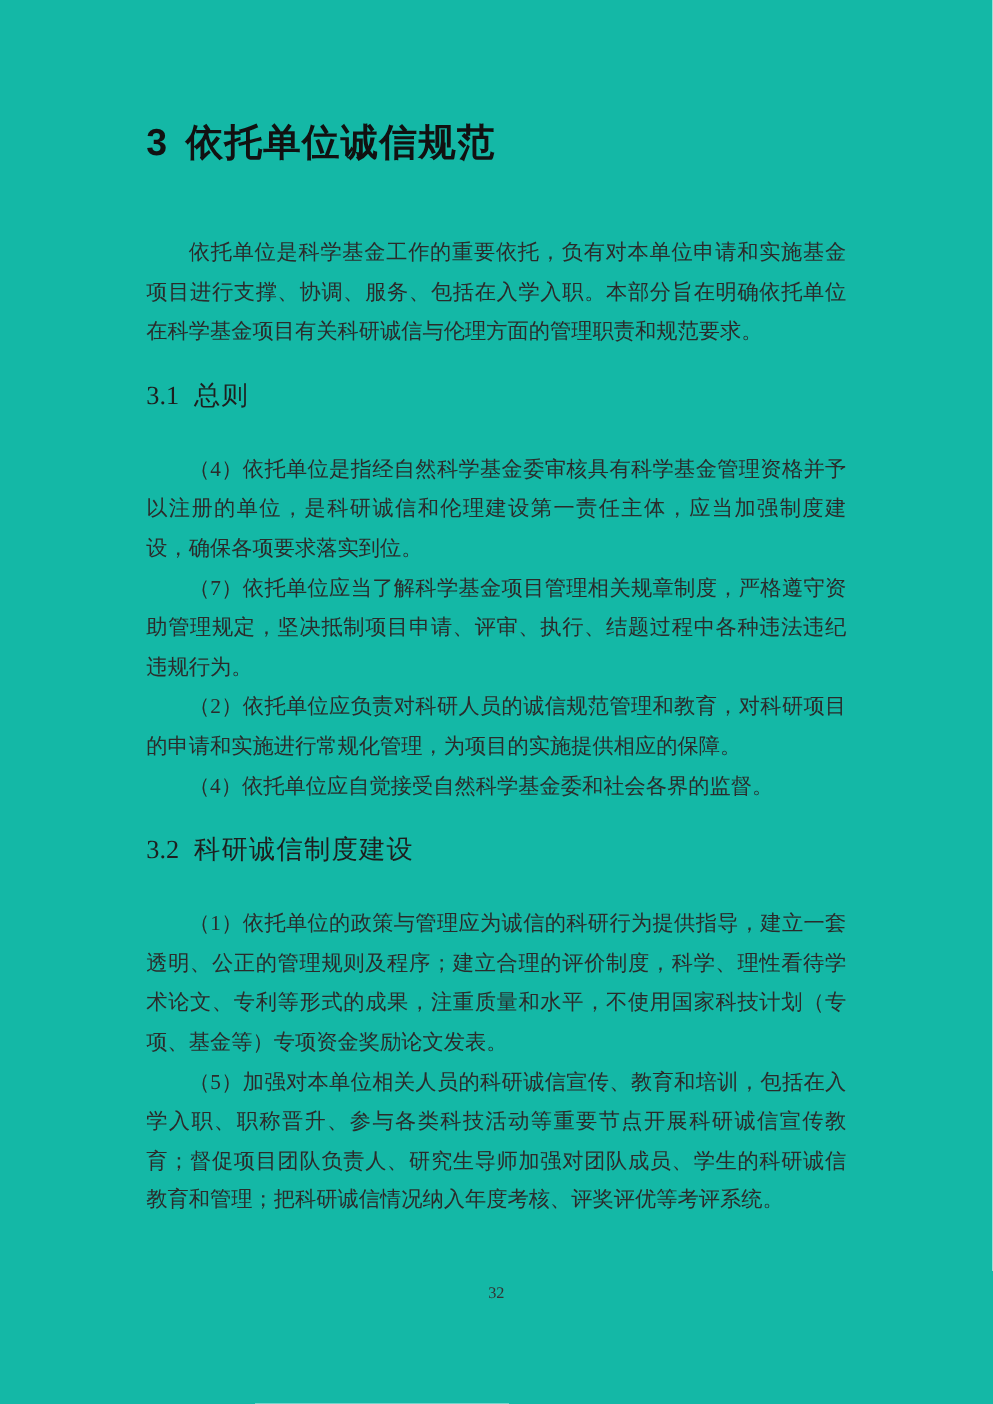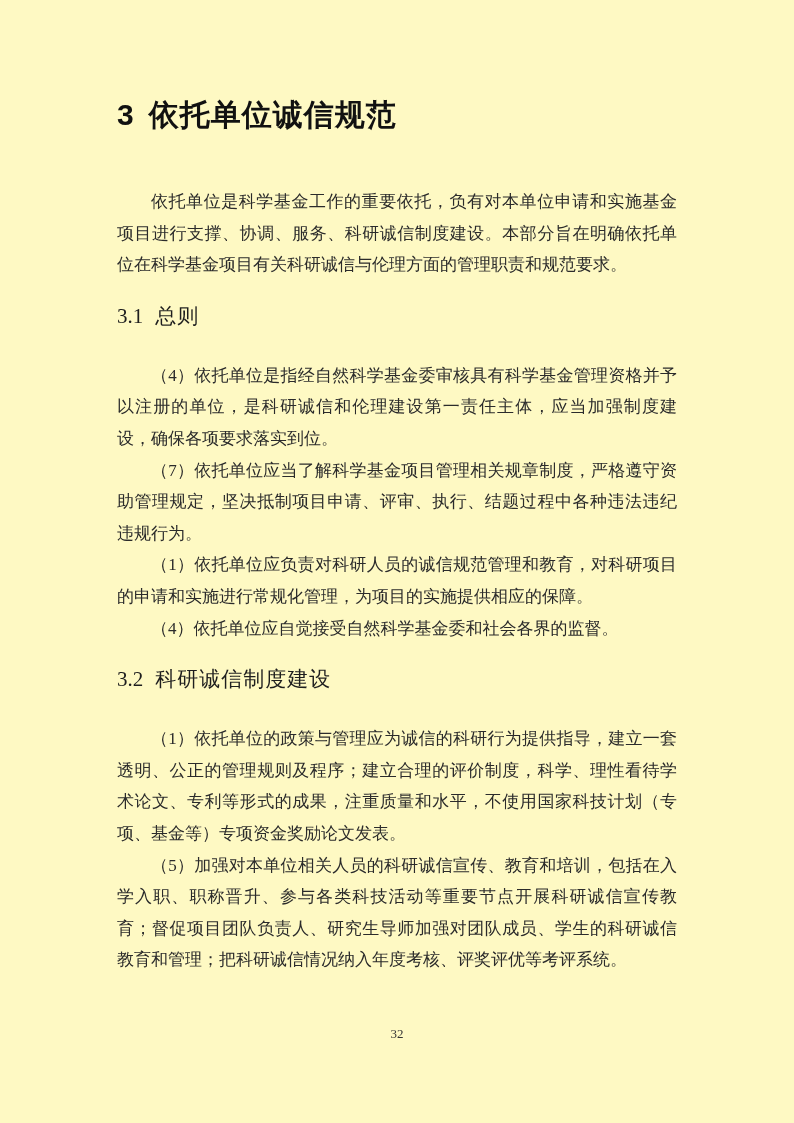--- a/index.html
+++ b/index.html
@@ -4,21 +4,21 @@
 <style>
   html, body {
     margin: 0;
     padding: 0;
     background: #ffffff;
   }
   .page {
     position: relative;
     width: 794px;
     height: 1123px;
-    background: #fef9c3;
+    background: #14b8a6;
     box-sizing: border-box;
     padding: 96px 117px 0 117px;
     overflow: hidden;
     font-family: "Liberation Serif", "DejaVu Serif", serif;
     color: #2b2b2b;
   }
   .doc-title {
     margin: 0 0 52px 0;
     font-family: "Liberation Sans", "DejaVu Sans", sans-serif;
     font-weight: bold;
@@ -68,29 +68,29 @@
 </style>
 </head>
 <body>
 
 <div class="page">
 
   <h1 class="doc-title">
     <span class="num">3</span><span>依托单位诚信规范</span>
   </h1>
 
-  <p class="body-para">依托单位是科学基金工作的重要依托，负有对本单位申请和实施基金项目进行支撑、协调、服务、科研诚信制度建设。本部分旨在明确依托单位在科学基金项目有关科研诚信与伦理方面的管理职责和规范要求。</p>
+  <p class="body-para">依托单位是科学基金工作的重要依托，负有对本单位申请和实施基金项目进行支撑、协调、服务、包括在入学入职。本部分旨在明确依托单位在科学基金项目有关科研诚信与伦理方面的管理职责和规范要求。</p>
 
   <h2 class="sec-heading">
     <span class="num">3.1</span><span>总则</span>
   </h2>
 
   <p class="body-para">（4）依托单位是指经自然科学基金委审核具有科学基金管理资格并予以注册的单位，是科研诚信和伦理建设第一责任主体，应当加强制度建设，确保各项要求落实到位。</p>
   <p class="body-para">（7）依托单位应当了解科学基金项目管理相关规章制度，严格遵守资助管理规定，坚决抵制项目申请、评审、执行、结题过程中各种违法违纪违规行为。</p>
-  <p class="body-para">（1）依托单位应负责对科研人员的诚信规范管理和教育，对科研项目的申请和实施进行常规化管理，为项目的实施提供相应的保障。</p>
+  <p class="body-para">（2）依托单位应负责对科研人员的诚信规范管理和教育，对科研项目的申请和实施进行常规化管理，为项目的实施提供相应的保障。</p>
   <p class="body-para">（4）依托单位应自觉接受自然科学基金委和社会各界的监督。</p>
 
   <h2 class="sec-heading">
     <span class="num">3.2</span><span>科研诚信制度建设</span>
   </h2>
 
   <p class="body-para">（1）依托单位的政策与管理应为诚信的科研行为提供指导，建立一套透明、公正的管理规则及程序；建立合理的评价制度，科学、理性看待学术论文、专利等形式的成果，注重质量和水平，不使用国家科技计划（专项、基金等）专项资金奖励论文发表。</p>
   <p class="body-para">（5）加强对本单位相关人员的科研诚信宣传、教育和培训，包括在入学入职、职称晋升、参与各类科技活动等重要节点开展科研诚信宣传教育；督促项目团队负责人、研究生导师加强对团队成员、学生的科研诚信教育和管理；把科研诚信情况纳入年度考核、评奖评优等考评系统。</p>
 
   <div class="page-number">32</div>

